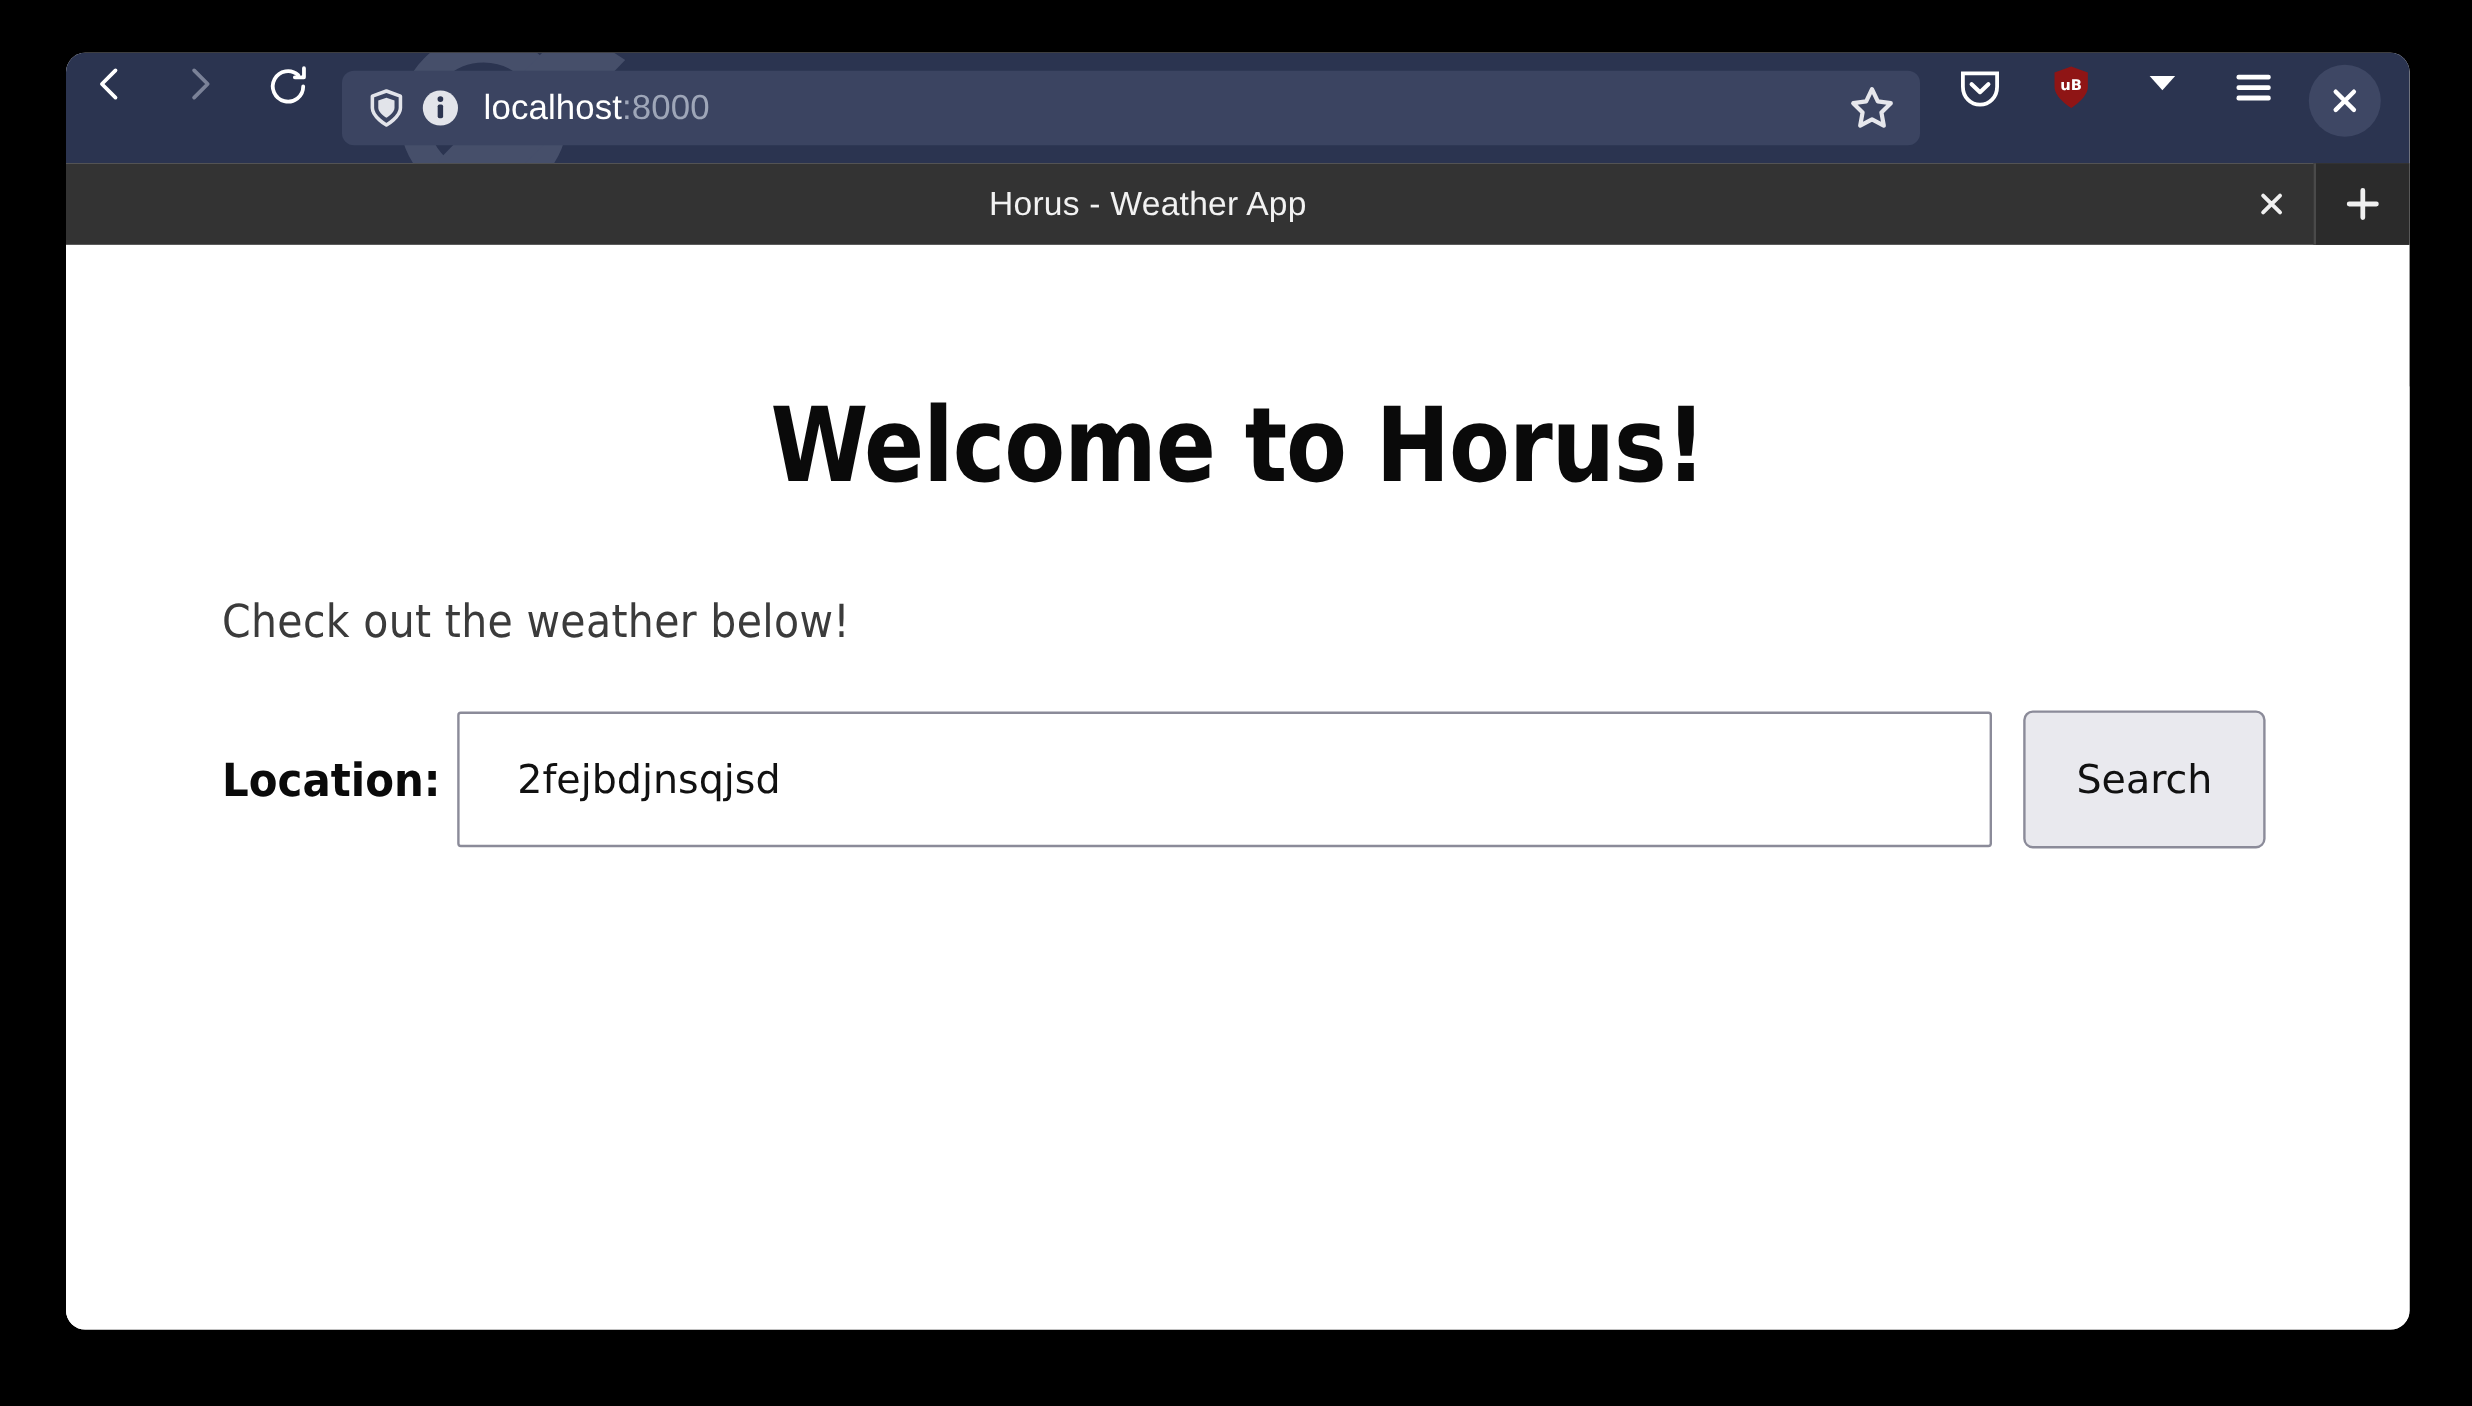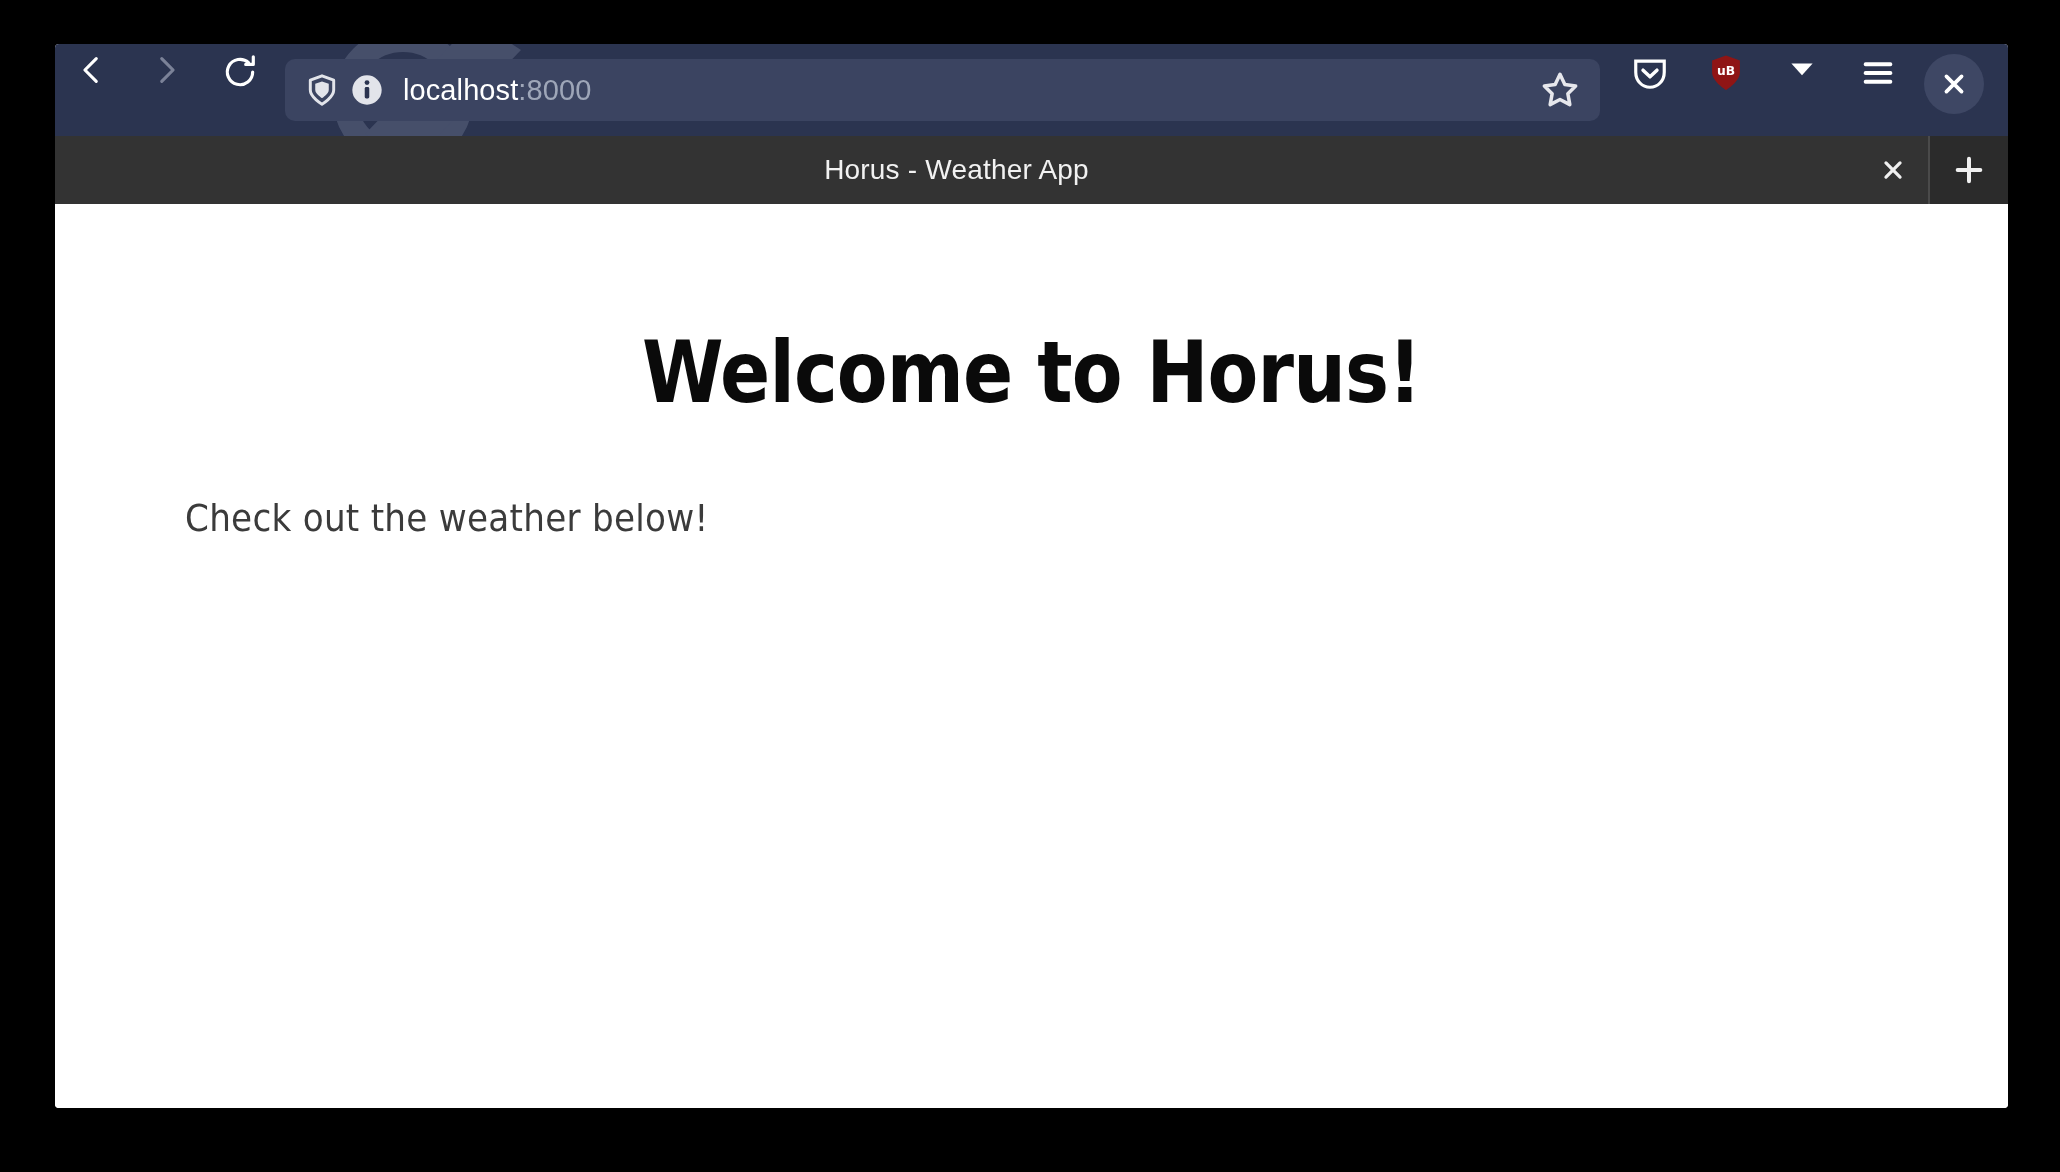--- a/index.html
+++ b/index.html
@@ -13,21 +13,21 @@
     font-family: "Liberation Sans", sans-serif;
   }
 
   
   .browser-window {
     position: absolute;
     left: 55px;
     top: 44px;
     width: 1953px;
     height: 1064px;
-    border-radius: 4px;
+    border-radius: 16px;
     overflow: hidden;
     background: #ffffff;
   }
 
   
   .nav-bar {
     position: relative;
     height: 92px;
     background: #2b3450;
     display: flex;
@@ -340,16 +340,21 @@
       </svg>
     </div>
   </div>
 
   <div class="page">
 
     <h1 class="page-title">Welcome to Horus!</h1>
 
     <p class="page-subtitle">Check out the weather below!</p>
 
+    <div class="form-row">
+      <label class="form-label">Location:</label>
+      <input class="location-input" type="text" value="2fejbdjnsqjsd" style="">
+      <button class="search-button">Search</button>
+    </div>
 
   </div>
 
 </div>
 
 </body></html>

